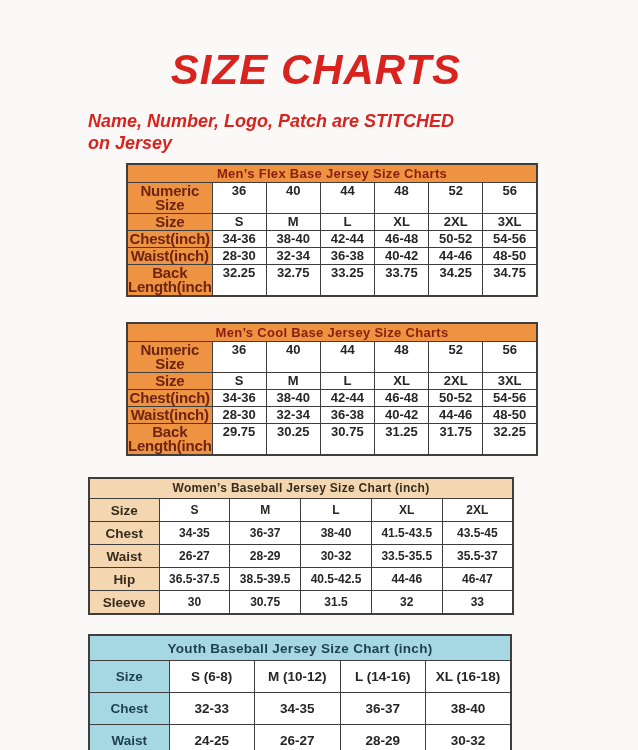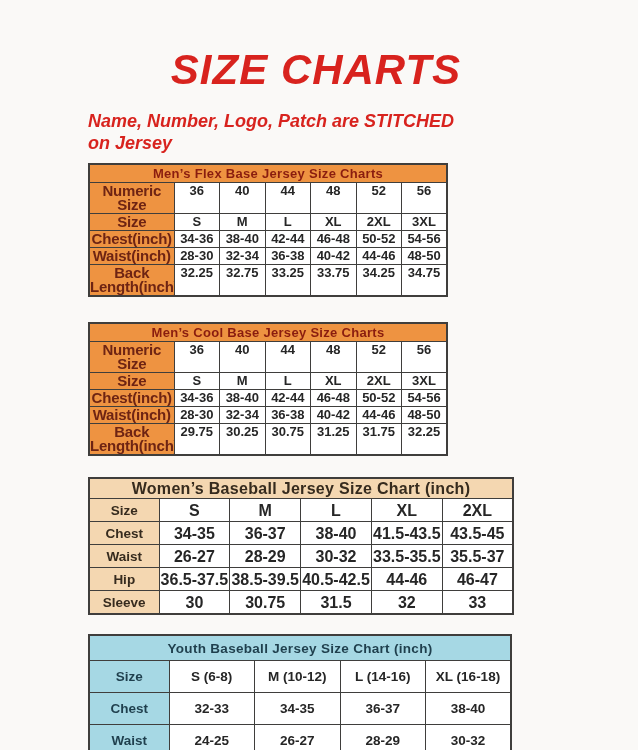--- a/index.html
+++ b/index.html
@@ -50,39 +50,39 @@
     padding: 0;
   }
   .size-table td { color: var(--cell_text, #262626); }
   .size-table td.bar { font-weight: bold; letter-spacing: 0.3px; }
 
   .tables section:nth-child(1) { margin-bottom: 25px; }
   .tables section:nth-child(2) { margin-bottom: 21px; }
   .tables section:nth-child(3) { margin-bottom: 19px; }
 
   
-  .theme-mens table { width: 360px; }
+  .theme-mens table { width: 412px; margin-left: 38px; }
   .theme-mens col.label-col { width: 85px; }
   .theme-mens td { font-size: 13px; line-height: 14px; padding: 1px 0; vertical-align: top; }
   .theme-mens td.bar {
     background: var(--mens_header_bg, #ee9341);
     color: var(--mens_header_text, #8a1d0f);
     font-size: 13px; line-height: 14px; padding: 1.5px 0; vertical-align: middle;
   }
   .theme-mens th {
     background: var(--mens_header_bg, #ee9341);
     color: var(--mens_label_text, #6e2413);
     font-size: 15px; line-height: 14px; letter-spacing: -0.2px;
     padding: 1px 0; vertical-align: middle;
   }
 
   
   .theme-womens table { width: 426px; }
   .theme-womens col.label-col { width: 70px; }
-  .theme-womens td { font-size: 16px; line-height: 15px; padding: 3.5px 0; vertical-align: middle; }
+  .theme-womens td { font-size: 12px; line-height: 15px; padding: 3.5px 0; vertical-align: middle; }
   .theme-womens td.bar {
     background: var(--womens_header_bg, #f4d7b1);
     color: var(--womens_text, #362b1e);
     padding: 2px 0;
   }
   .theme-womens th {
     background: var(--womens_header_bg, #f4d7b1);
     color: var(--womens_text, #362b1e);
     font-size: 13.5px; line-height: 15px; vertical-align: middle;
   }

